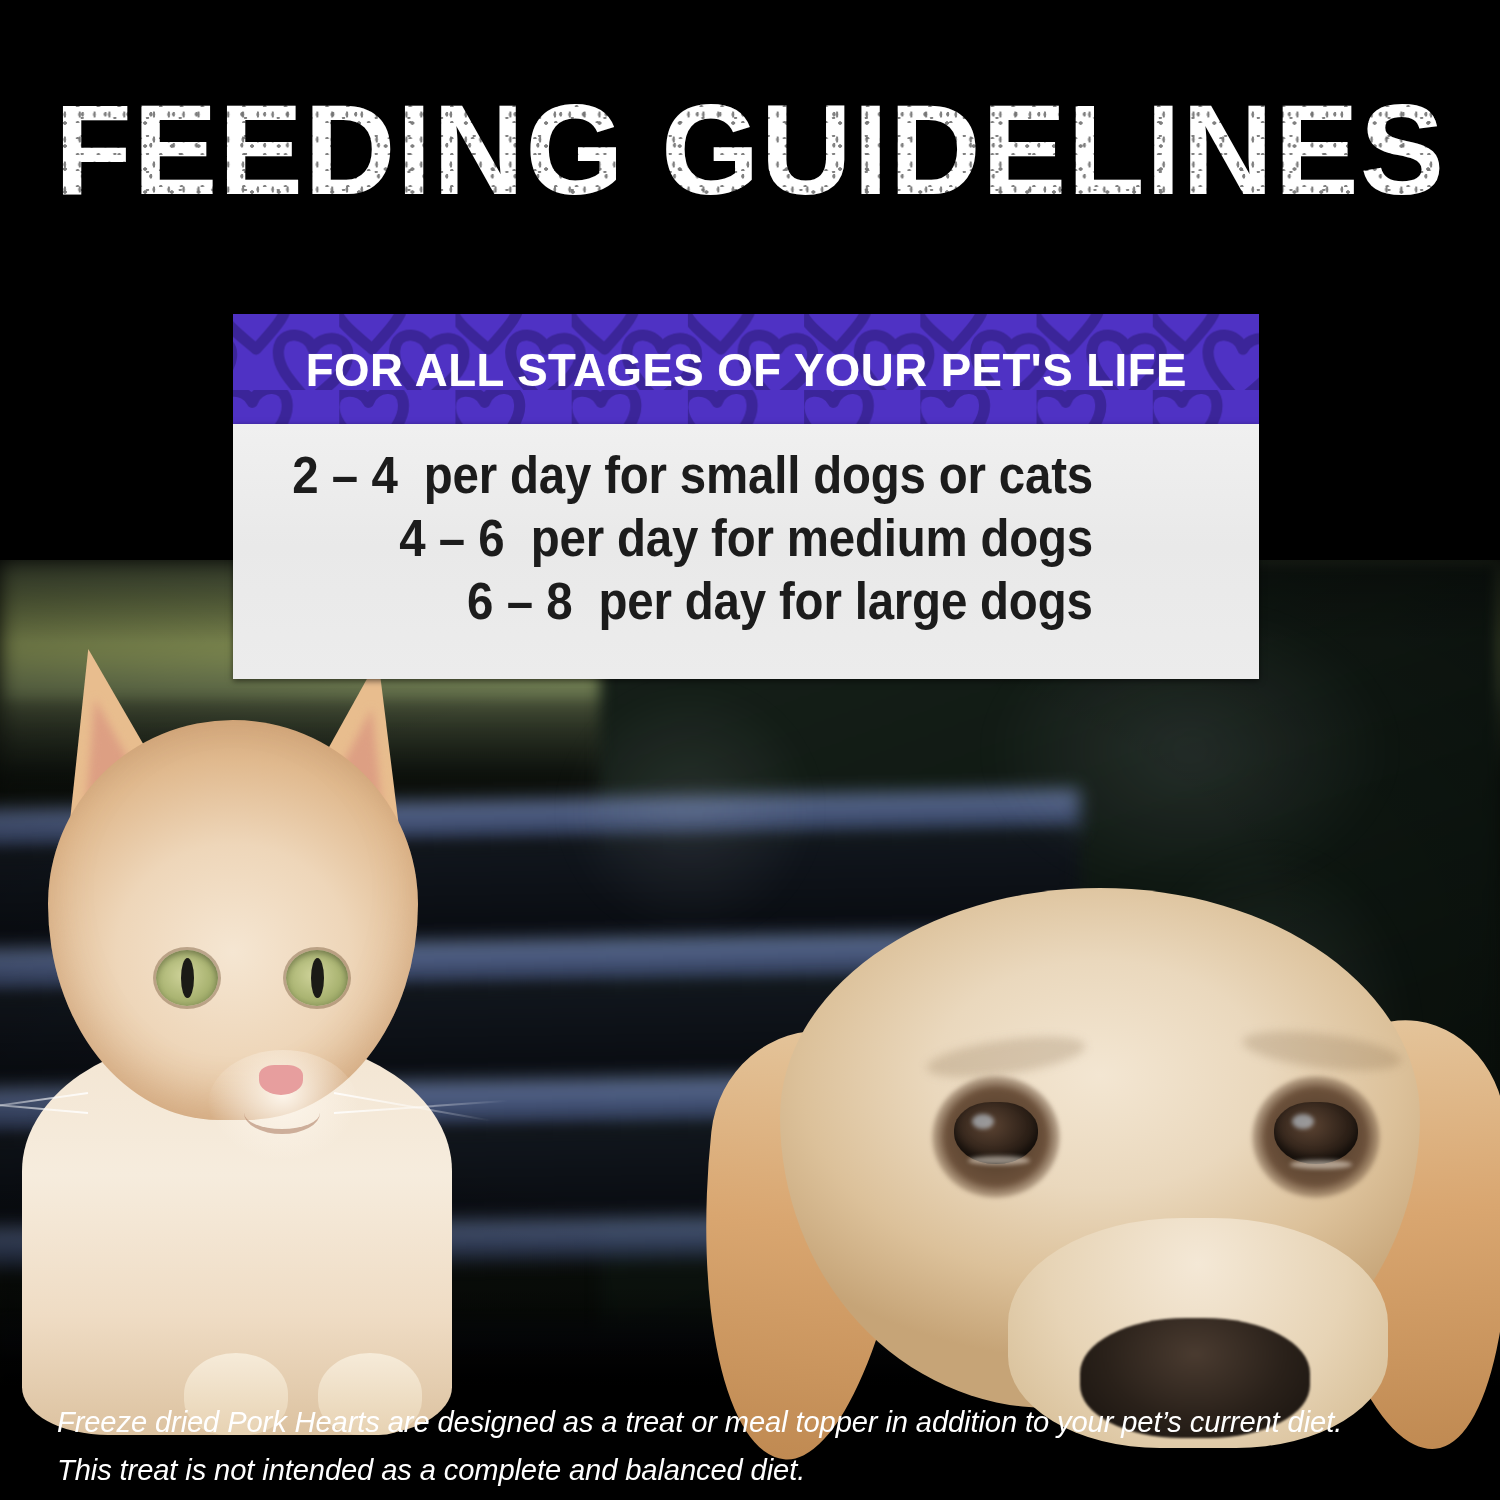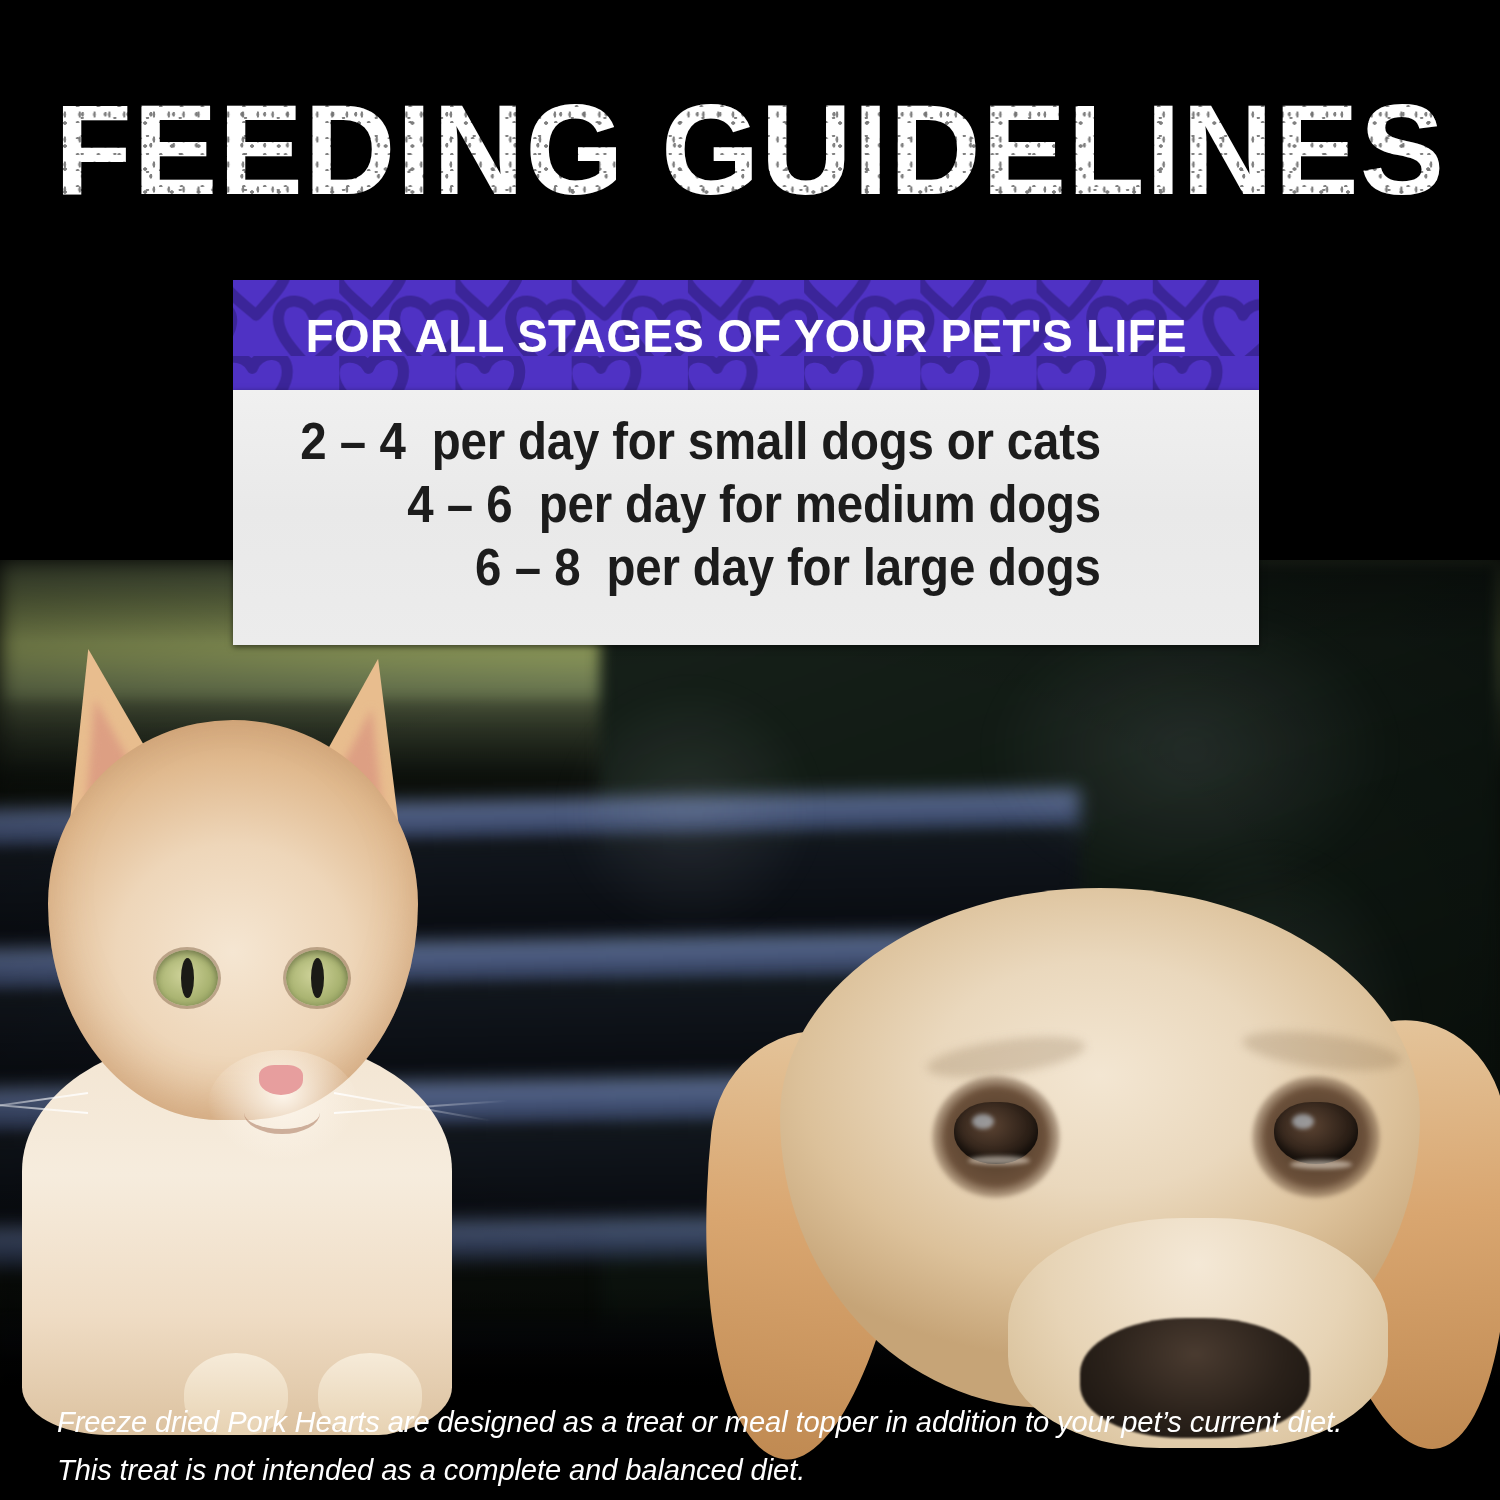--- a/index.html
+++ b/index.html
@@ -305,21 +305,21 @@
   .dog-brow.l { left: 146px; top: 152px; transform: rotate(-8deg); }
   .dog-brow.r { left: 462px; top: 146px; transform: rotate(7deg); }
 
   
   .kitten, .dog { filter: blur(0.6px); }
 
   
   #panel {
     position: absolute;
     left: 233px;
-    top: 280px;
+    top: 314px;
     width: 1026px;
   }
   #banner {
     position: relative;
     height: 110px;
     background-color: #4f32c4;
     overflow: hidden;
     display: flex;
     align-items: center;
     justify-content: center;
@@ -347,21 +347,21 @@
     background-size: 13px 9px, 19px 15px, 9px 17px;
     -webkit-background-clip: text;
     background-clip: text;
     -webkit-text-fill-color: #ffffff;
   }
 
   
   #info {
     position: relative;
     background: linear-gradient(180deg, #f0f0f0 0%, #e9e9e9 48%, #ececec 100%);
-    padding: 20px 0 46px 0;
+    padding: 20px 8px 46px 0;
     box-shadow: 0 2px 6px rgba(0,0,0,.55);
   }
   #info .lines {
     display: flex;
     flex-direction: column;
     align-items: flex-end;
     padding-right: 158px;
   }
   #info .line {
     color: #1c1c1c;

